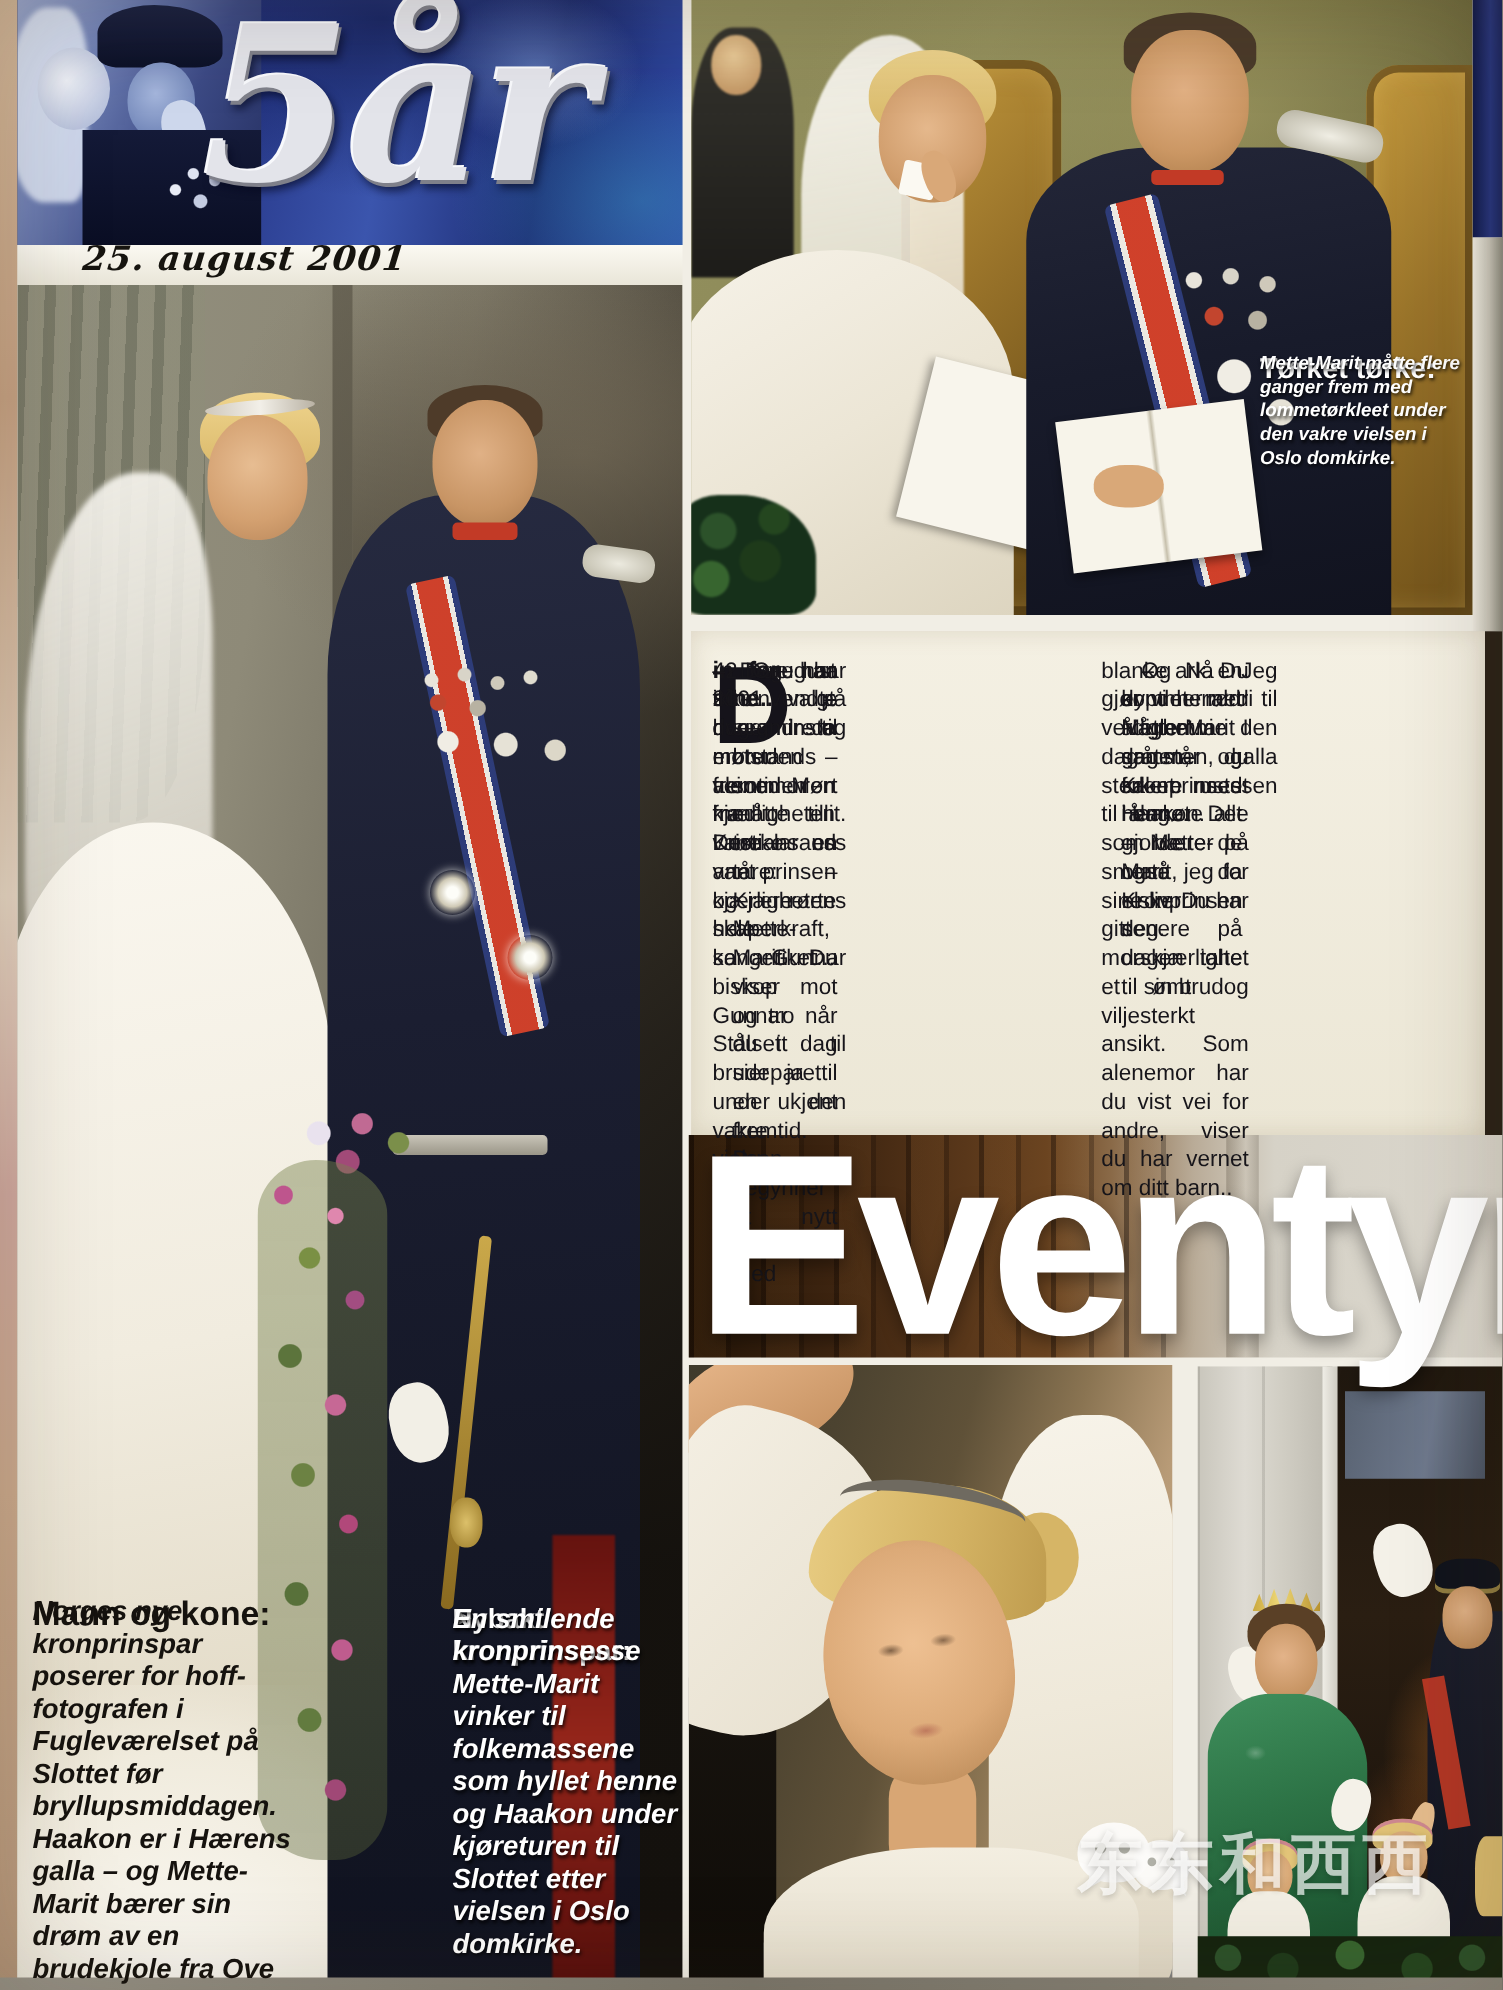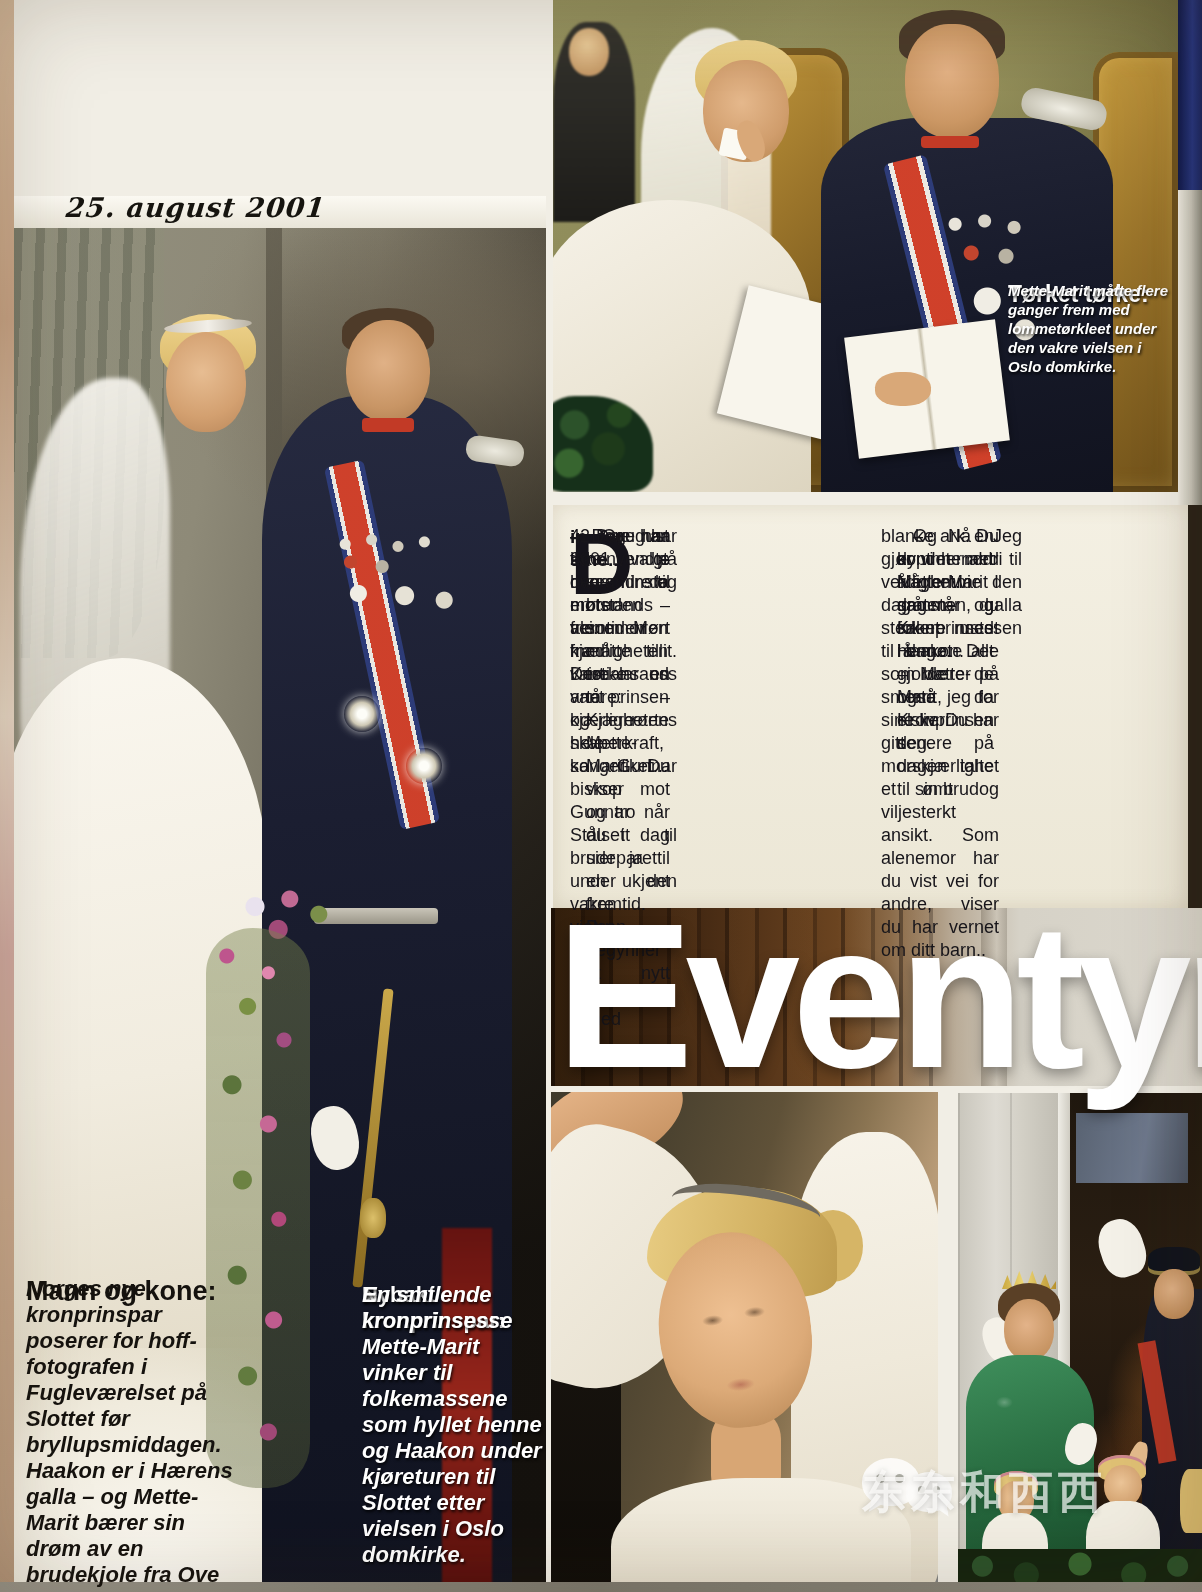--- a/index.html
+++ b/index.html
@@ -357,39 +357,50 @@
   .wm-b1-e1,.wm-b1-e2{width:9px;height:9px;border-radius:50%;background:#a9aaa2;top:16px;}
   .wm-b1-e1{left:14px;} .wm-b1-e2{left:33px;}
   .wm-t1{left:8px;top:44px;width:14px;height:14px;background:rgba(255,255,255,.95);
     clip-path:polygon(0 100%,0 0,100% 0);transform:rotate(14deg);}
   .wm-b2{left:44px;top:16px;width:46px;height:40px;background:rgba(255,255,255,.95);
     border-radius:50% 50% 46% 46%;}
   .wm-b2-e1,.wm-b2-e2{width:7px;height:7px;border-radius:50%;background:#a9aaa2;top:14px;}
   .wm-b2-e1{left:12px;} .wm-b2-e2{left:27px;}
   .wm-t2{left:74px;top:50px;width:12px;height:12px;background:rgba(255,255,255,.95);
     clip-path:polygon(100% 100%,0 0,100% 0);transform:rotate(-10deg);}
-  .wm-text{position:static;font-size:44px;font-weight:700;letter-spacing:5px;
+  .wm-text{position:static;font-size:52px;font-weight:700;letter-spacing:5px;
     color:rgba(255,255,255,.78);text-shadow:0 1px 6px rgba(0,0,0,.25);
     font-family:"DejaVu Sans","Liberation Sans",sans-serif;white-space:nowrap;}
 
   
   #page::after{content:"";position:absolute;inset:0;pointer-events:none;z-index:50;
     box-shadow:inset 0 0 90px rgba(60,40,20,.22);}
 </style>
 </head>
 <body>
 
 <div id="page">
 
   <div class="edge-left"></div>
   <div class="edge-right-top"></div>
   <div class="edge-right-mid"></div>
   <div class="edge-right-article"></div>
   <div class="edge-bottom"></div>
 
+  <div class="banner">
+    <div class="bp">
+      <div class="bp-veil"></div>
+      <div class="bp-bride-head"></div>
+      <div class="bp-groom-cap"></div>
+      <div class="bp-groom-face"></div>
+      <div class="bp-hand"></div>
+      <div class="bp-uniform"></div>
+    </div>
+    <div class="masthead-title">5år</div>
+  </div>
   <div class="date-strip">
     <div class="date-script">25. august 2001</div>
   </div>
 
   <div class="photo-left">
     <div class="lp-wall"></div>
     <div class="lp-drapes"></div>
     <div class="lp-frame"></div>
     <div class="lp-doorway"></div>
     <div class="lp-wall-light"></div>

